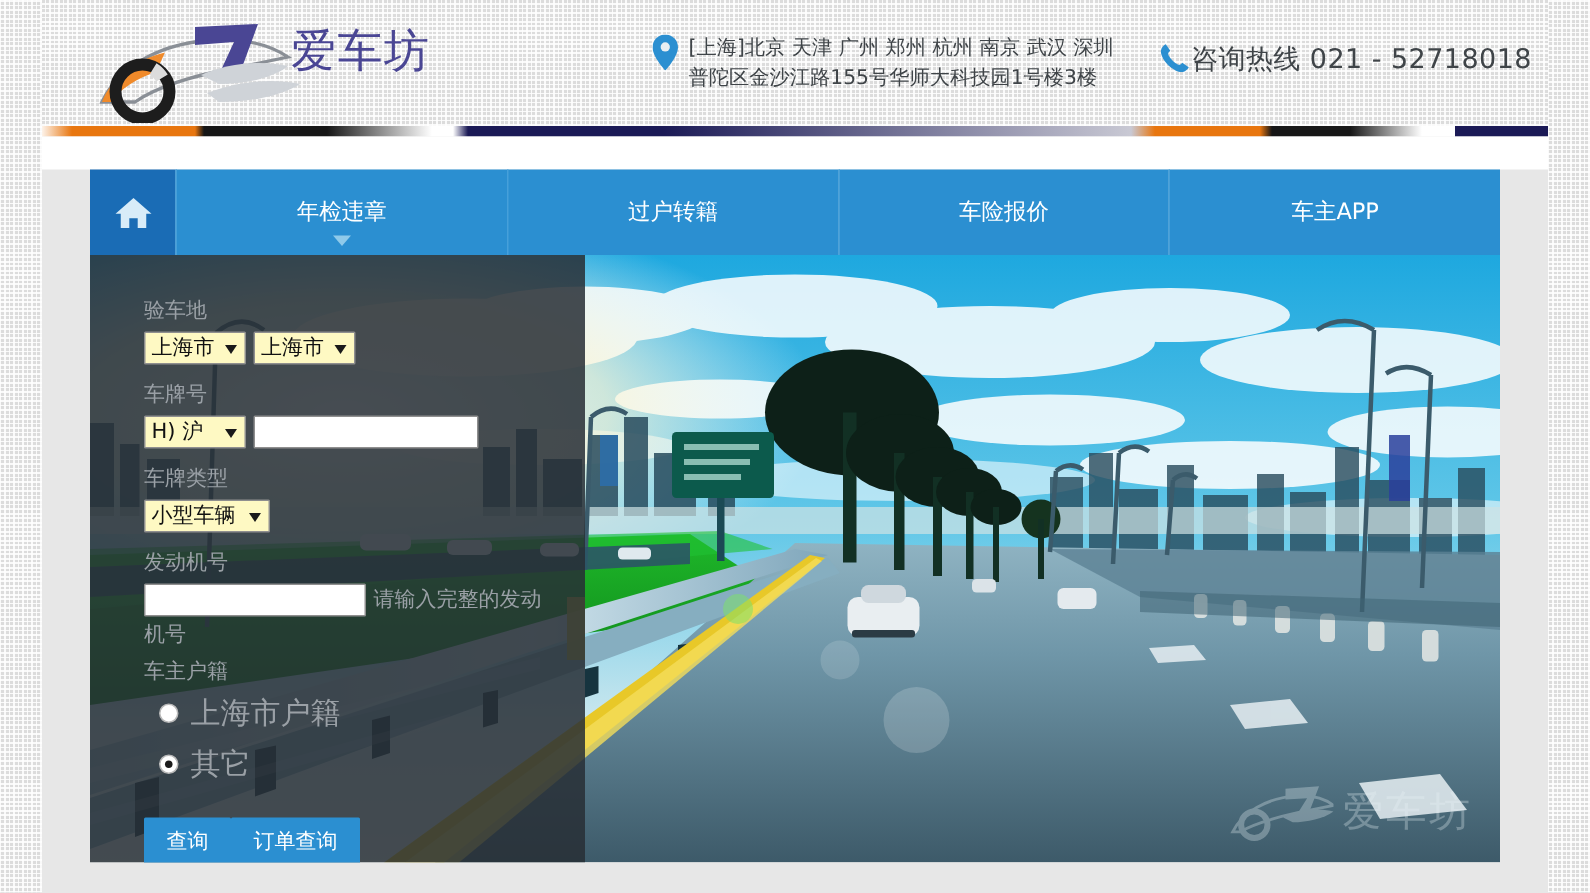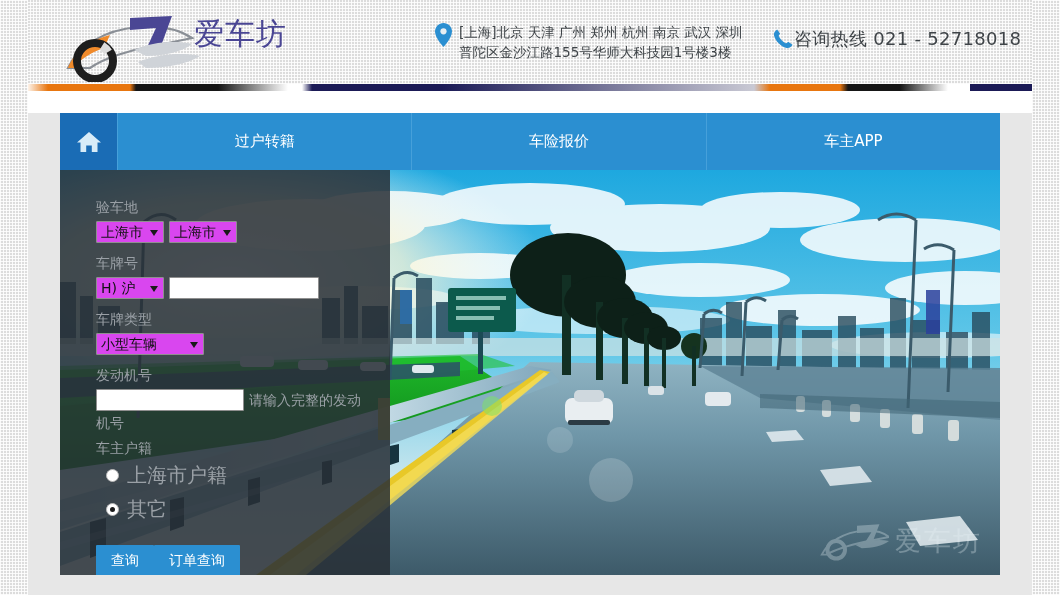--- a/index.html
+++ b/index.html
@@ -96,21 +96,21 @@
   
   .panel {
     position: absolute; left: 0; top: 0; width: 330px; height: 405px;
     background: rgba(40,46,54,.86); padding: 28px 0 0 36px;
   }
   .f-label { color: #9aa0a6; font-size: 14px; margin-bottom: 5px; line-height: 18px; }
   .f-row { display: flex; align-items: center; gap: 5px; margin-bottom: 11px; }
 
   select.sel {
     -webkit-appearance: none; appearance: none;
-    background: #d946ef; border: 1px solid #8f8f8f; border-radius: 1px;
+    background: #fef9c3; border: 1px solid #8f8f8f; border-radius: 1px;
     font-size: 14px; color: #111; height: 22px; padding: 0 20px 0 4px;
     font-family: "DejaVu Sans", "Liberation Sans", sans-serif;
   }
   .selwrap { position: relative; display: inline-block; }
   .selwrap::after {
     content: ""; position: absolute; right: 6px; top: 9px;
     width: 0; height: 0; border-left: 4.5px solid transparent; border-right: 4.5px solid transparent;
     border-top: 6px solid #1a1a1a; pointer-events: none;
   }
   input.txt {
@@ -198,20 +198,24 @@
 
   <div class="sheet"></div>
 
   <div class="nav">
     <div class="nav-home">
       <svg width="26" height="24" viewBox="0 0 26 24">
         <path d="M13 2 L25 12.5 L21.5 12.5 L21.5 22 L15.8 22 L15.8 15.5 L10.2 15.5 L10.2 22 L4.5 22 L4.5 12.5 L1 12.5 Z" fill="#d8ecf8"></path>
       </svg>
     </div>
 
+    <div class="nav-item">
+      <span>年检违章</span>
+      <span class="nav-caret"></span>
+    </div>
     <div class="nav-item">
       <span>过户转籍</span>
     </div>
     <div class="nav-item">
       <span>车险报价</span>
     </div>
     <div class="nav-item">
       <span>车主APP</span>
     </div>
   </div>
@@ -431,21 +435,21 @@
           <select class="sel" style="width:68px">
             <option>H) 沪</option>
           </select>
         </span>
         <input class="txt" style="width: 150px;" type="text" value="">
       </div>
 
       <div class="f-label">车牌类型</div>
       <div class="f-row">
         <span class="selwrap">
-          <select class="sel" style="width:108px">
+          <select class="sel" style="width:84px">
             <option>小型车辆</option>
           </select>
         </span>
       </div>
 
       <div class="f-label">发动机号</div>
       <div class="f-row" style="margin-bottom:2px">
         <input class="txt" style="width: 148px;" type="text" value="">
         <span class="hint hint-inline">请输入完整的发动</span>
       </div>

